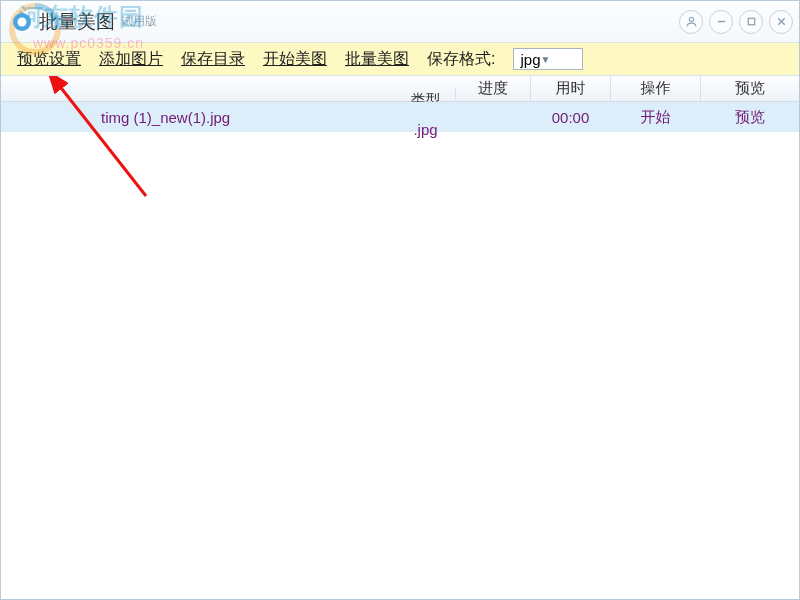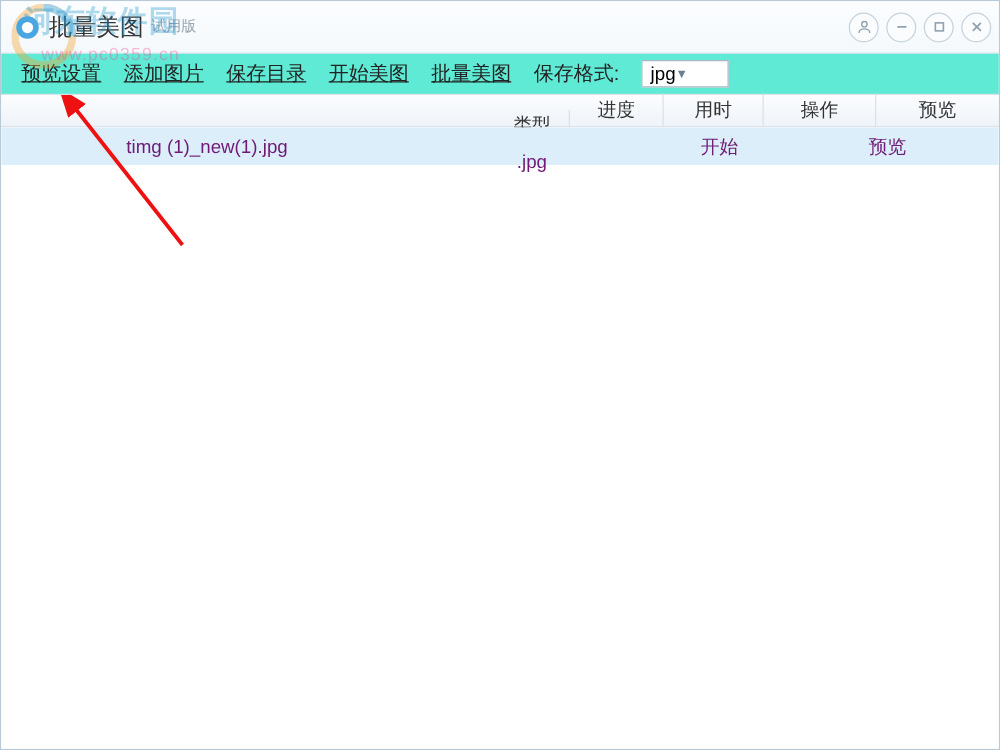--- a/index.html
+++ b/index.html
@@ -28,21 +28,21 @@
     width: 24px; height: 24px; border-radius: 50%;
     border: 1px solid #c5d2dc; margin-left: 6px;
     display: flex; align-items: center; justify-content: center;
     color: #8fa2b2; font-size: 12px; background:#fafcfe;
     cursor: pointer;
   }
   .win-btn svg { pointer-events:none; }
   
   .toolbar {
     height: 33px;
-    background: #5eead4;
+    background: #fef9c3;
     border-bottom: 1px solid #d8e2ea;
     display: flex; align-items: center;
     padding: 0 10px 0 16px;
     gap: 18px;
     font-size: 16px;
   }
   .tb-link { color: #222; text-decoration: underline; cursor: pointer; }
   .tb-label { color: #222; }
   .tb-select {
     border: 1px solid #aab7c2; height: 22px; width: 70px;
@@ -172,20 +172,21 @@
     <div class="col col-time">用时</div>
     <div class="col col-op">操作</div>
     <div class="col col-prev">预览</div>
   </div>
 
   <div class="tbody" id="tbody">
       <div class="row selected">
         <div class="col col-file">timg (1)_new(1).jpg</div>
         <div class="col col-type">.jpg</div>
         <div class="col col-prog"></div>
+        <div class="col col-time">00:00</div>
         <div class="col col-op link">开始</div>
         <div class="col col-prev link">预览</div>
       </div>
     </div>
 
   <svg class="arrow" viewBox="0 0 140 130">
     <defs>
       <marker id="ah" markerWidth="10" markerHeight="10" refX="2" refY="3" orient="auto">
         <path d="M0,0 L0,6 L8,3 z" fill="#e11"></path>
       </marker>

